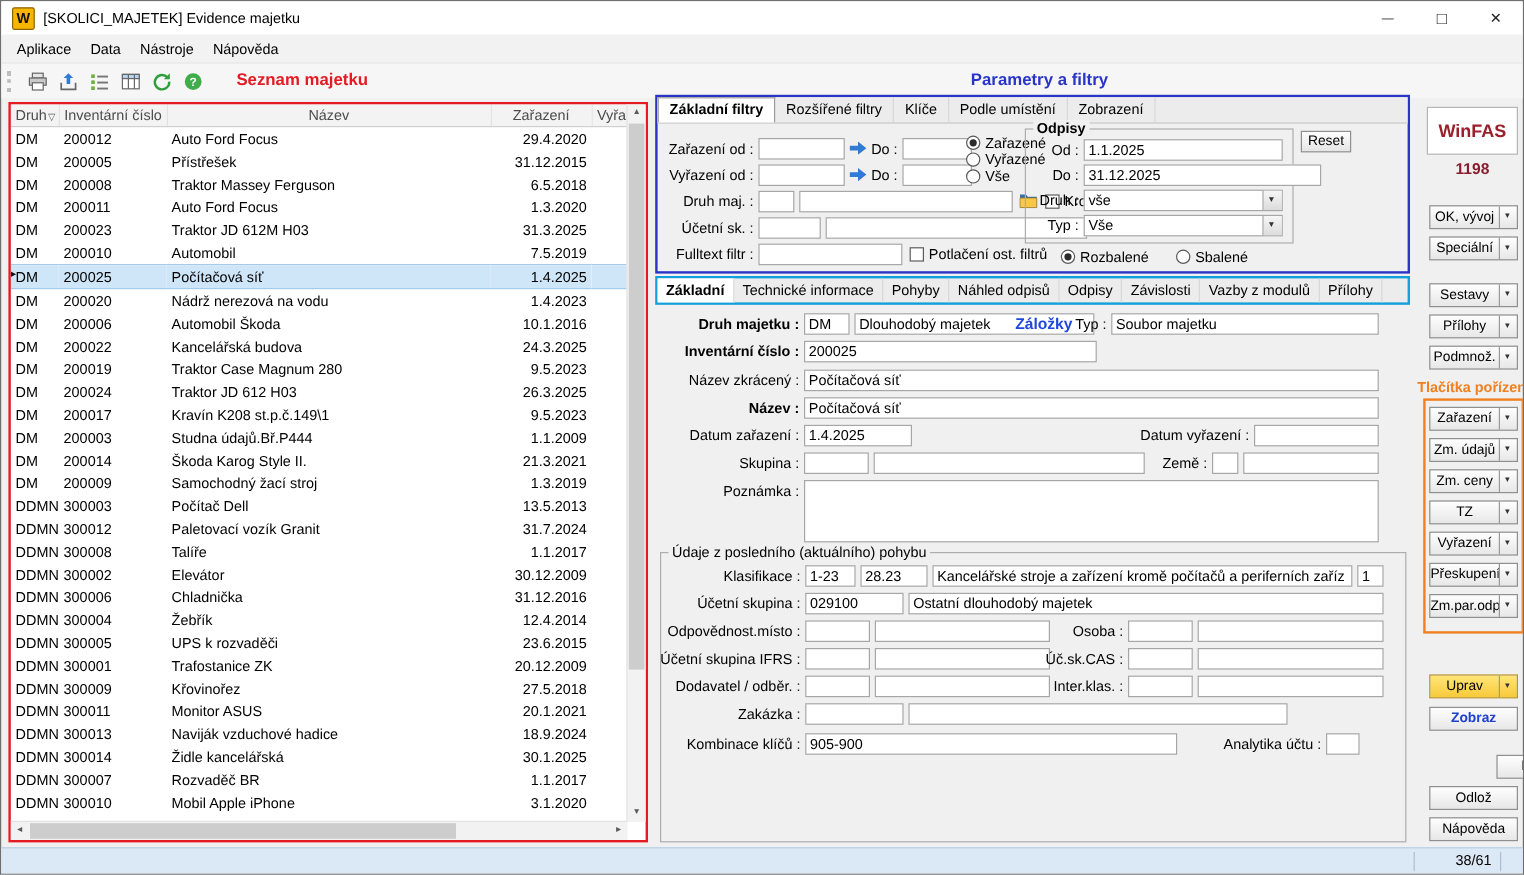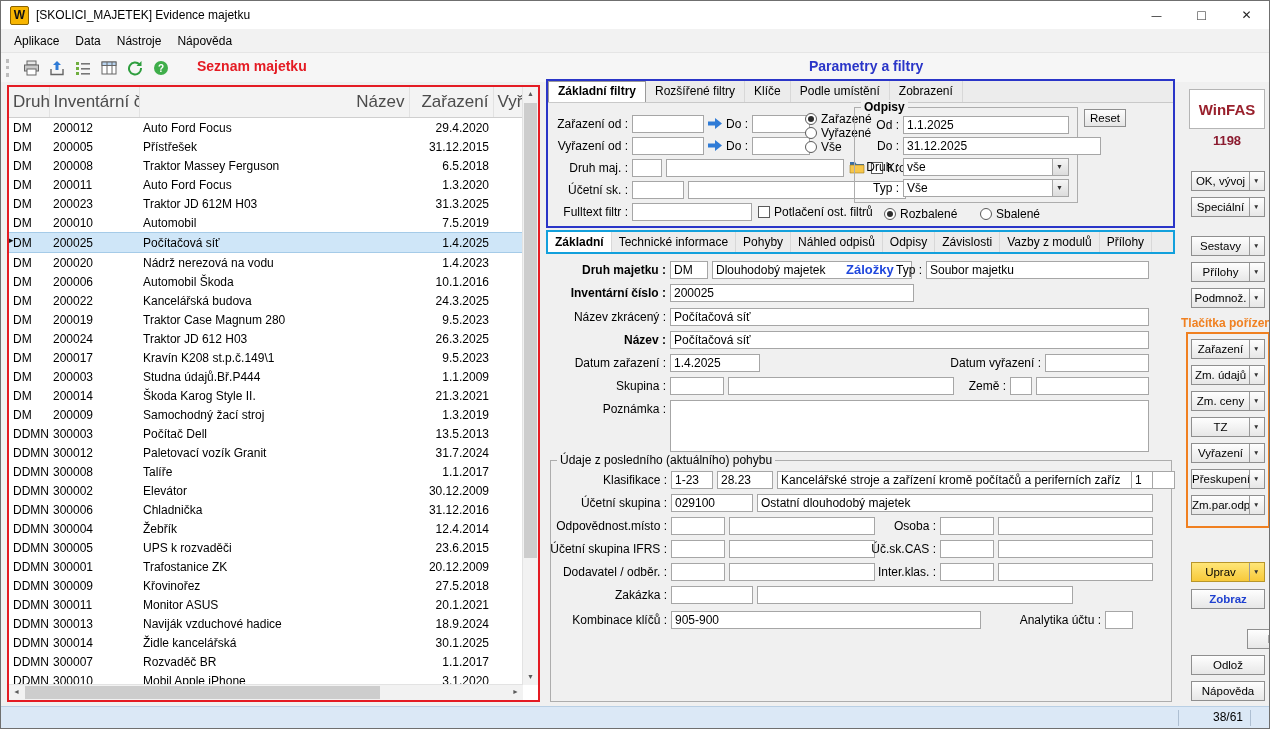--- a/index.html
+++ b/index.html
@@ -23,22 +23,22 @@
   .grip{width:3px;height:18px;border-left:3px dotted #bdbdbd;margin:0 6px 0 5px;}
   .tbtn{width:24px;height:24px;display:flex;align-items:center;justify-content:center;margin:0 1px;}
 
   
   .ann{position:absolute;font-weight:bold;white-space:nowrap;z-index:30;}
 
   
   .list-panel{position:absolute;left:6px;top:84px;width:533px;height:617px;border:2px solid #e41b23;background:#fff;box-sizing:border-box;}
   .grid-wrap{position:absolute;left:0;top:0;right:15px;bottom:15px;overflow:hidden;}
   table.grid{border-collapse:collapse;table-layout:fixed;width:514px;}
-  table.grid th{background:#f3f3f3;color:#4c4c4c;font-weight:normal;text-align:right;height:30px;
-    border-right:1px solid #e2e2e2;border-bottom:1px solid #cfcfcf;padding:0 4px;font-size:17px;white-space:nowrap;overflow:hidden;}
+  table.grid th{background:#f3f3f3;color:#4c4c4c;font-weight:normal;text-align:center;height:18px;
+    border-right:1px solid #e2e2e2;border-bottom:1px solid #cfcfcf;padding:0 4px;font-size:12px;white-space:nowrap;overflow:hidden;}
   table.grid td{height:19px;padding:0 4px;font-size:12px;white-space:nowrap;overflow:hidden;position:relative;}
   table.grid td.c-zarazeni{text-align:right;}
   tr.selected td{background:#cfe6f8;border-top:1px solid #a5cbe8;border-bottom:1px solid #a5cbe8;}
   .row-cursor{position:absolute;left:0;top:2px;font-size:9px;color:#111;}
   .row-cursor::after{content:"▸";}
   .sort-icon{font-size:8px;color:#666;margin-left:1px;}
   .sort-icon::after{content:"▽";}
 
   
   .vscroll{position:absolute;right:0;top:0;bottom:15px;width:15px;background:#f2f2f2;border-left:1px solid #e3e3e3;}
@@ -544,21 +544,21 @@
 
     <div class="dl" style="left:0;top:146px;width:120px;">Poznámka :</div>
     <textarea class="ta" style="left: 124px; top: 146px; width: 479px; height: 52px;"></textarea>
 
     <div class="gbox" style="left:4px;top:206px;width:620px;height:240px;">
       <div class="gleg">Údaje z posledního (aktuálního) pohybu</div>
 
       <div class="dl" style="left:-34px;top:10px;width:150px;">Klasifikace :</div>
       <input class="inp" style="left: 120px; top: 10px; width: 42px;" value="1-23">
       <input class="inp" style="left: 166px; top: 10px; width: 56px;" value="28.23">
-      <input class="inp" style="left: 226px; top: 10px; width: 398px;" value="Kancelářské stroje a zařízení kromě počítačů a periferních zaříz">
+      <input class="inp" style="left: 226px; top: 10px; width: 350px;" value="Kancelářské stroje a zařízení kromě počítačů a periferních zaříz">
       <input class="inp" style="left: 580px; top: 10px; width: 22px;" value="1">
 
       <div class="dl" style="left:-34px;top:33px;width:150px;">Účetní skupina :</div>
       <input class="inp" style="left: 120px; top: 33px; width: 82px;" value="029100">
       <input class="inp" style="left: 206px; top: 33px; width: 396px;" value="Ostatní dlouhodobý majetek">
 
       <div class="dl" style="left:-34px;top:56px;width:150px;">Odpovědnost.místo :</div>
       <input class="inp" style="left: 120px; top: 56px; width: 54px;">
       <input class="inp" style="left: 178px; top: 56px; width: 146px;">
       <div class="dl" style="left:305px;top:56px;width:80px;">Osoba :</div>

